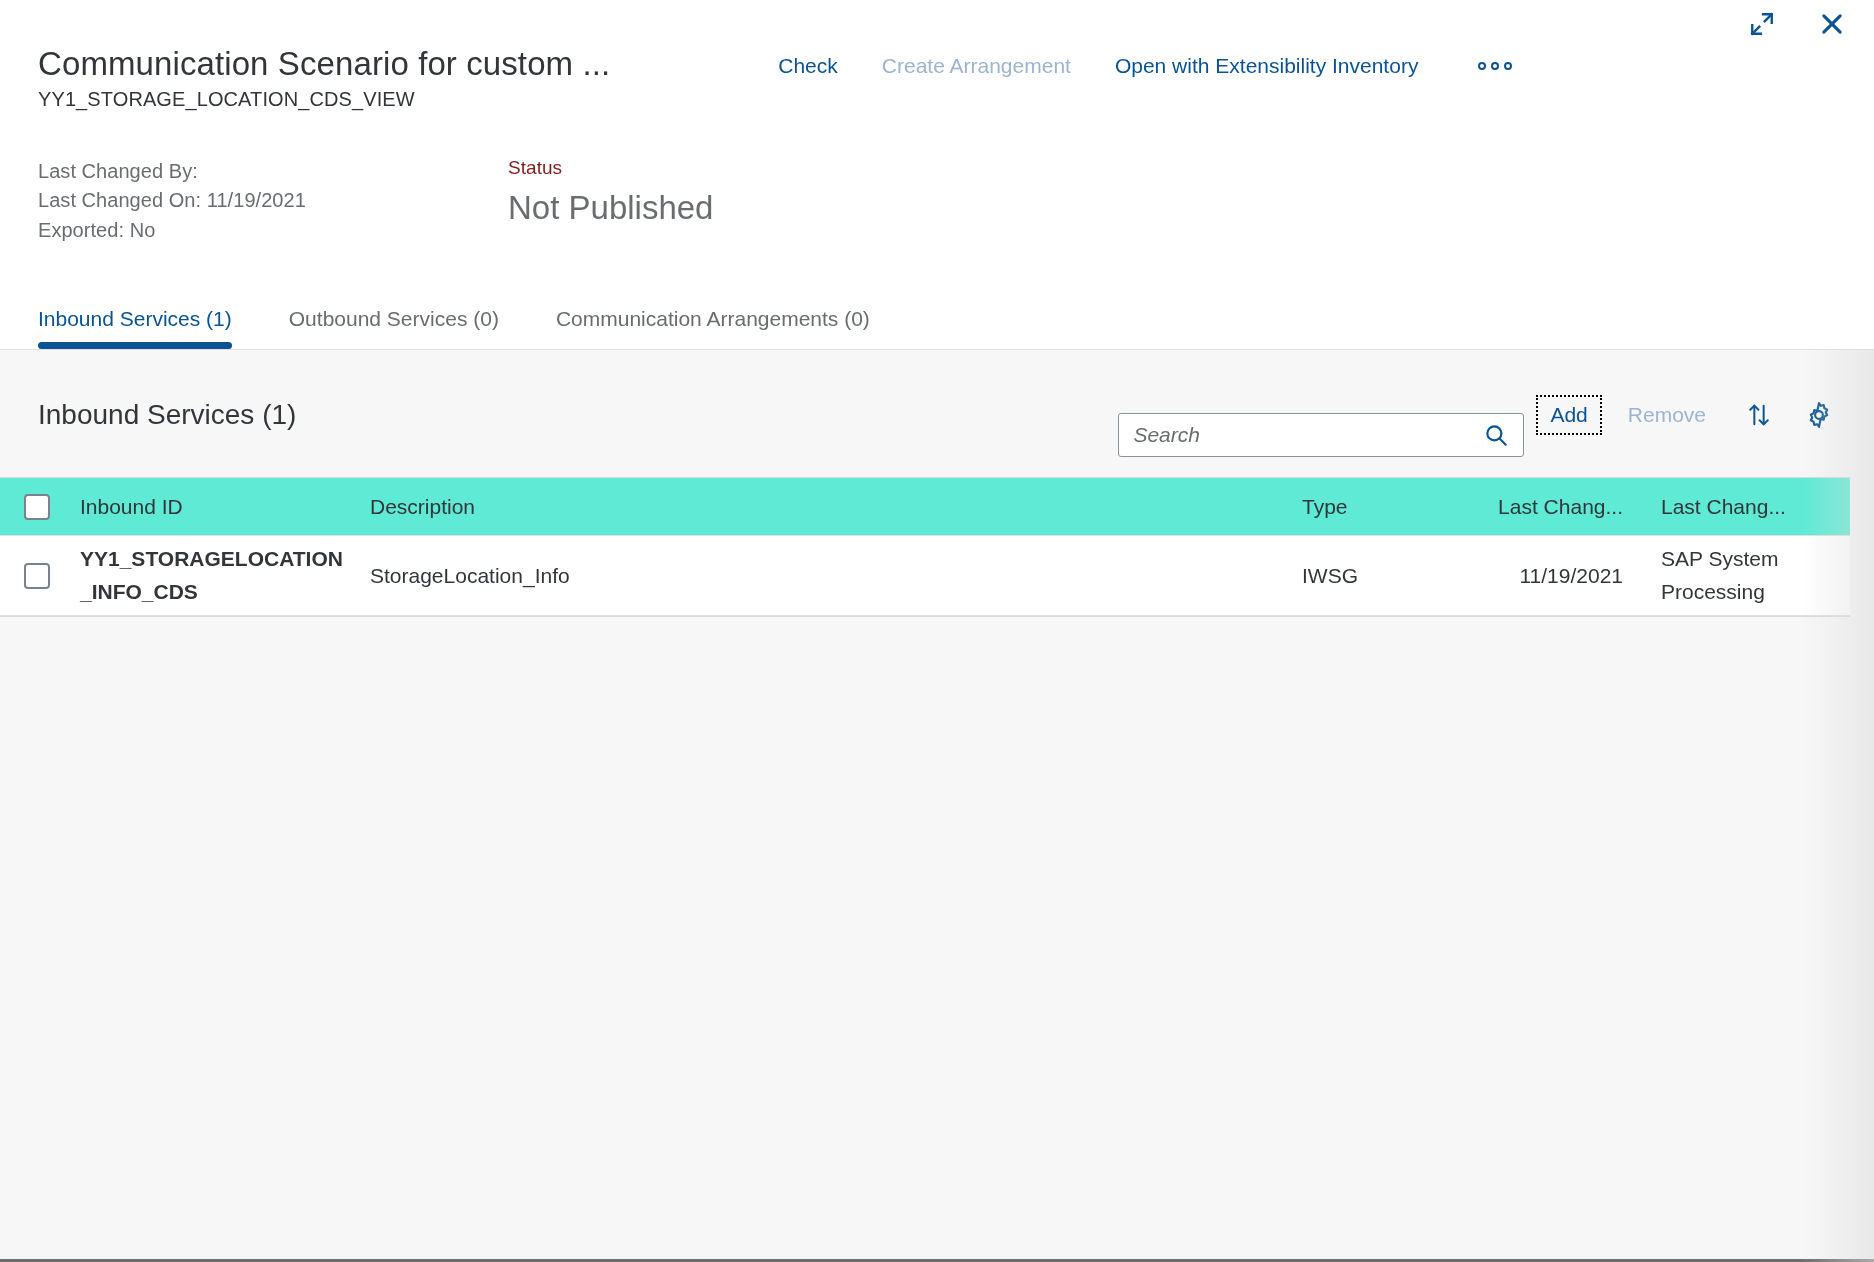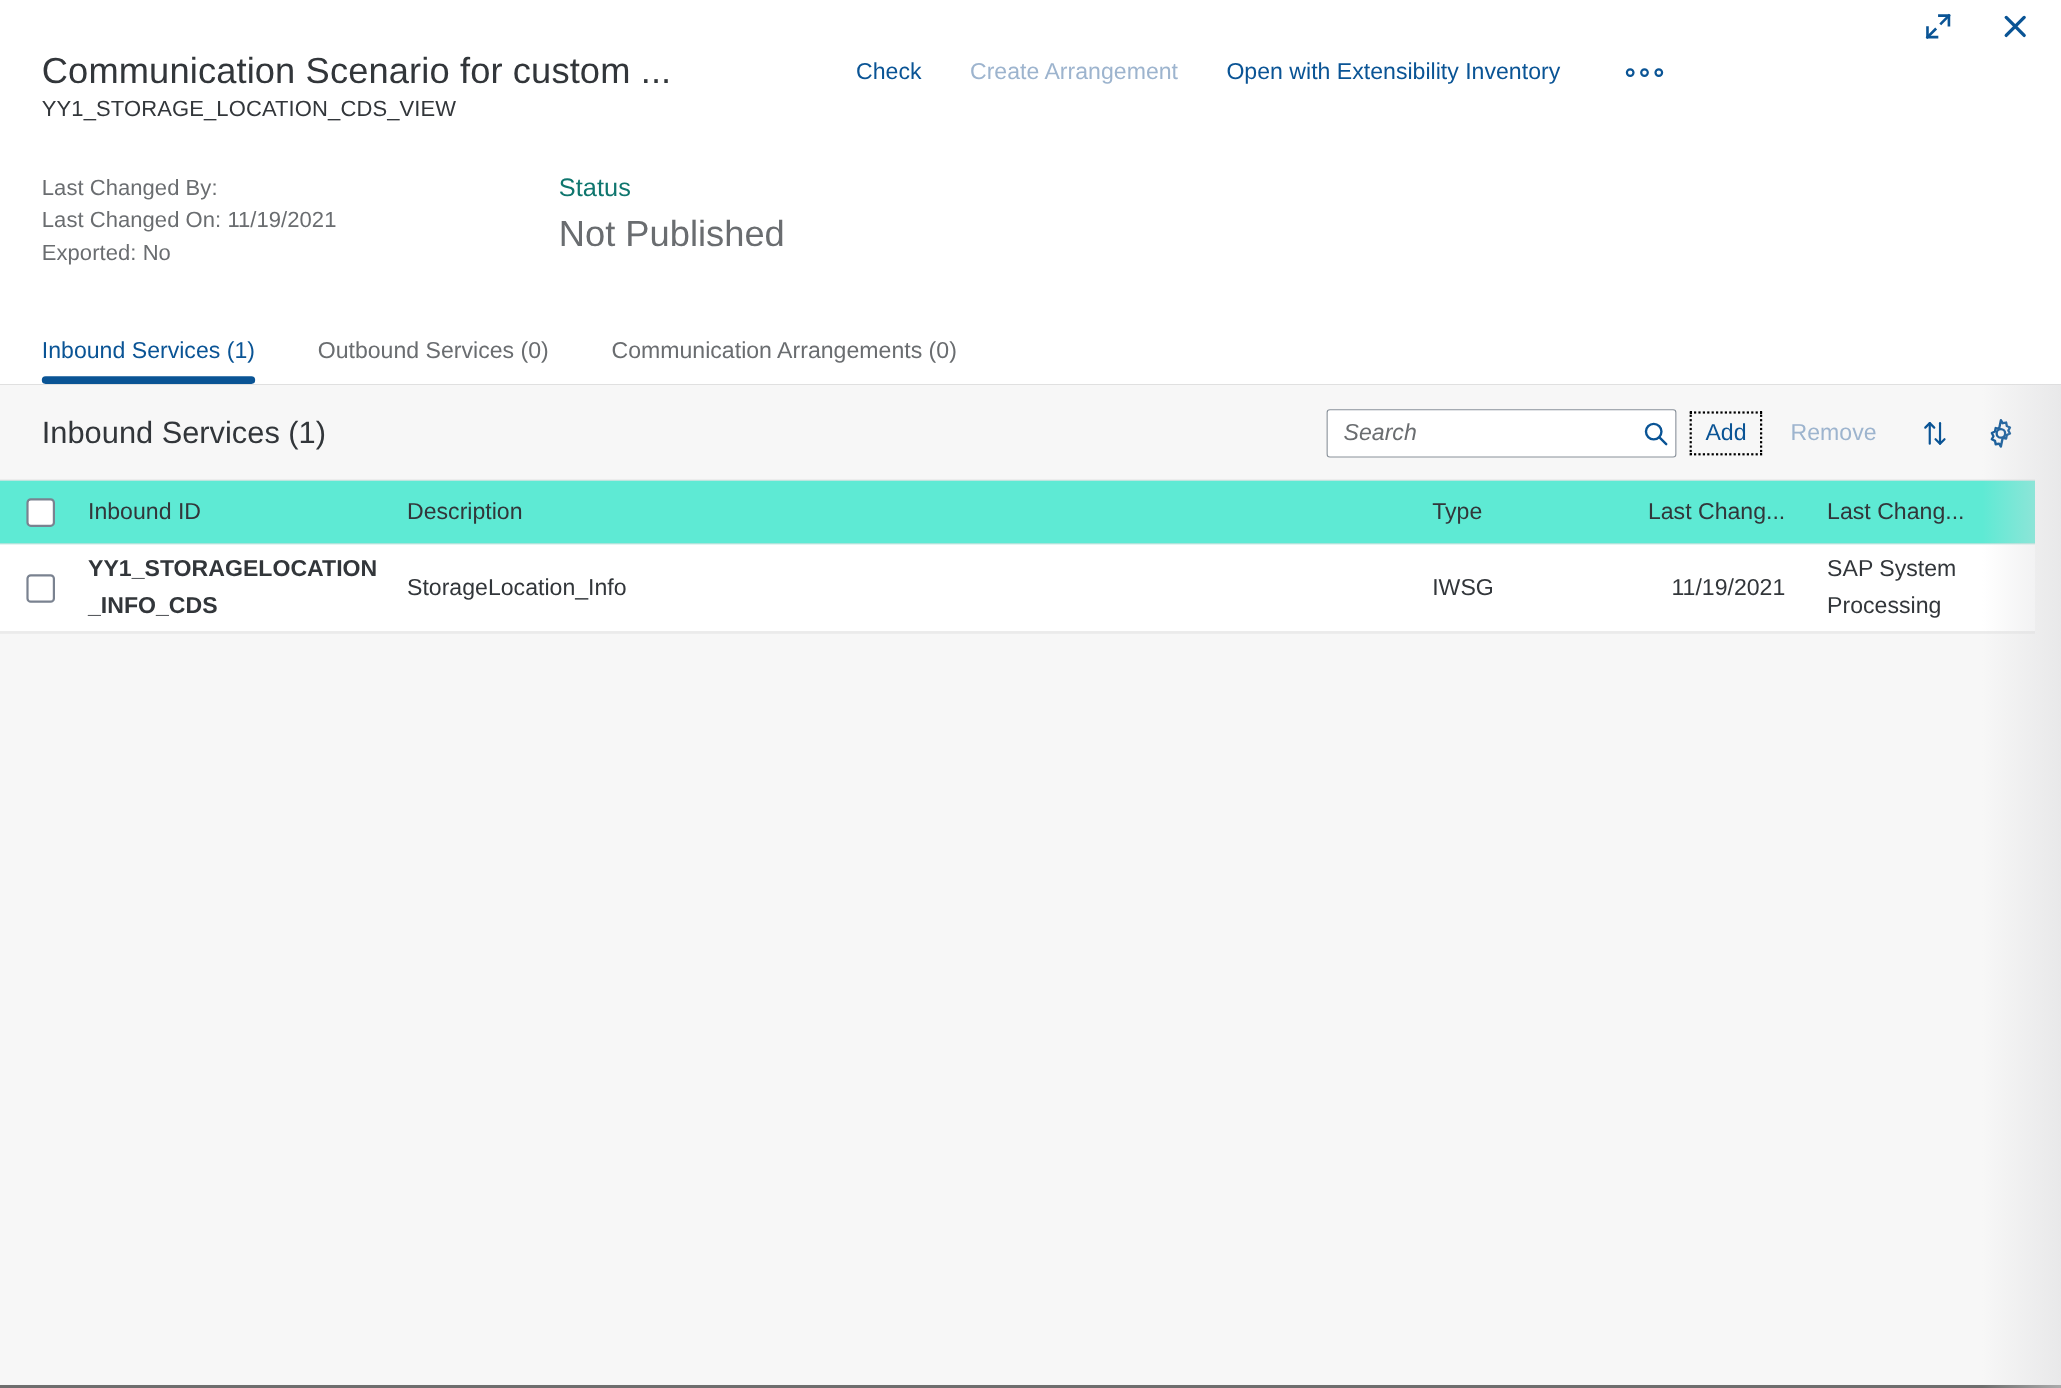--- a/index.html
+++ b/index.html
@@ -120,22 +120,22 @@
   }
   .meta-left { width: 470px; }
   .meta-line {
     font-size: 20px;
     color: #6a6d70;
     line-height: 1.48;
     letter-spacing: 0.05px;
   }
   .meta-right { }
   .meta-label {
-    font-size: 23px;
-    color: #0f766e;
+    font-size: 19px;
+    color: #7f1d1d;
     letter-spacing: 0.05px;
   }
   .meta-value {
     font-size: 33px;
     color: #6a6d70;
     font-weight: 300;
     margin-top: 10px;
     line-height: 1.15;
   }
 
@@ -191,27 +191,28 @@
   .table-title {
     font-size: 28px;
     color: #32363a;
     font-weight: 400;
     flex: 0 0 auto;
   }
   .toolbar-spacer { flex: 1 1 auto; }
 
   .searchbox {
     position: relative;
-    width: 318px;
+    width: 406px;
     height: 44px;
     background: #ffffff;
     border: 1px solid #89919a;
     border-radius: 3px;
     display: flex;
     padding: 0 14px;
+    margin-top: 41px;
   }
   .searchbox input {
     flex: 1 1 auto;
     border: none;
     outline: none;
     font-family: inherit;
     font-size: 21px;
     color: #32363a;
     background: transparent;
   }

